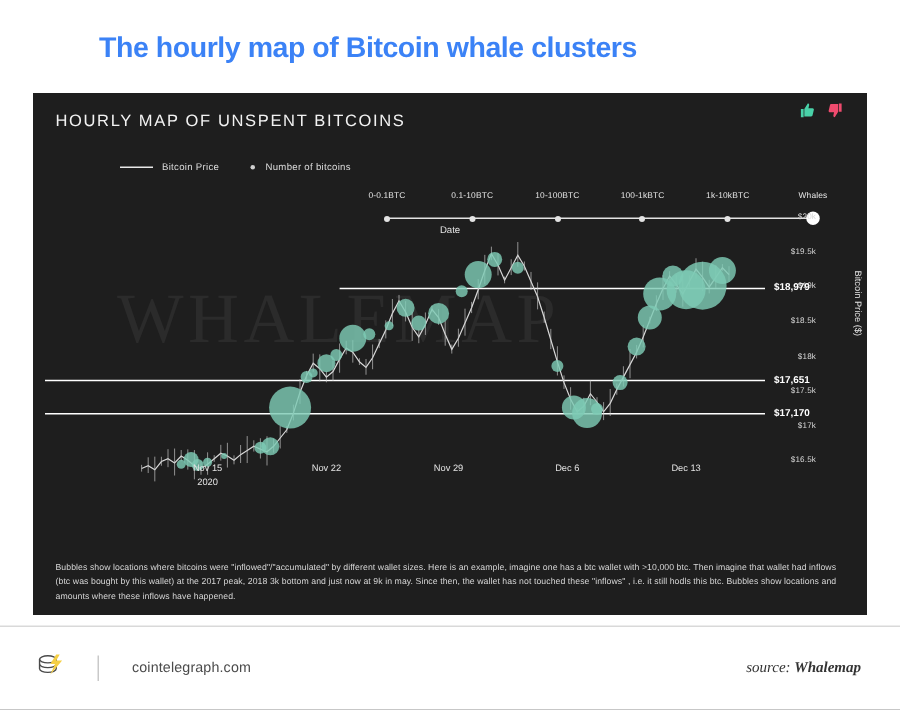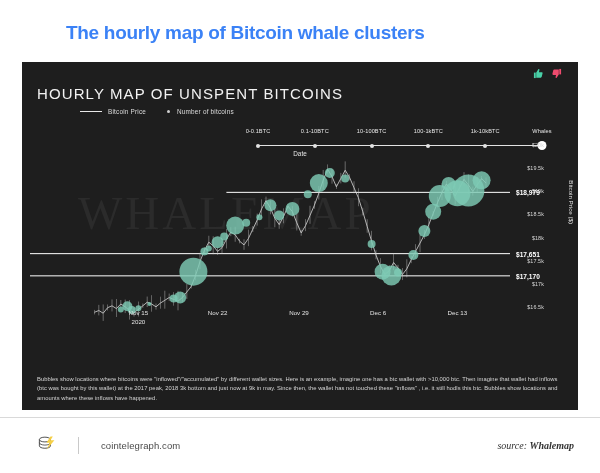--- a/index.html
+++ b/index.html
@@ -25,22 +25,22 @@
 
   
   .panel {
     position: absolute;
     left: 22px; top: 62px;
     width: 556px; height: 348px;
     background: #1e1e1e;
     overflow: hidden;
   }
   .panel-title {
-    position: absolute; left: 15px; top: 23px;
-    font-size: 15px; letter-spacing: 1.1px;
+    position: absolute; left: 15px; top: 13px;
+    font-size: 11px; letter-spacing: 1.1px;
     color: #f2f2f2;
   }
   .vote-icons { position: absolute; right: 16px; top: 6px; display:flex; gap:7px; align-items:center; }
   .vote-icons svg { display:block; }
 
   
   .legend-row { position: absolute; left: 0; top: 36px; width: 100%; height: 28px; }
   .legend-line-key {
     position: absolute; left: 58px; top: 10px;
     display: flex; align-items: center; gap: 6px;
@@ -122,21 +122,21 @@
     font-size: 5.8px; line-height: 9.4px;
     color: #d6d6d6; letter-spacing: .05px;
   }
 
   
   .footer {
     position: absolute; left: 0; bottom: 0; width: 600px; height: 56px;
     border-top: 1px solid #d9d9d9;
     display: flex; align-items: center;
   }
-  .brand { position: absolute; left: 37px; display: flex; align-items: center; gap: 22px; text-align: center; }
+  .brand { position: absolute; left: 24px; display: flex; align-items: center; gap: 22px; text-align: center; }
   .brand-divider { width: 1px; height: 17px; background: #c9c9c9; }
   .brand-text { font-size: 9.5px; color: #4b4b4b; letter-spacing: .1px; }
   .source {
     position: absolute; right: 26px;
     font-family: Liberation Serif, serif;
     font-style: italic; font-size: 10px; color: #333;
   }
   .source b { font-weight: bold; font-style: italic; }
 </style>
 </head>

